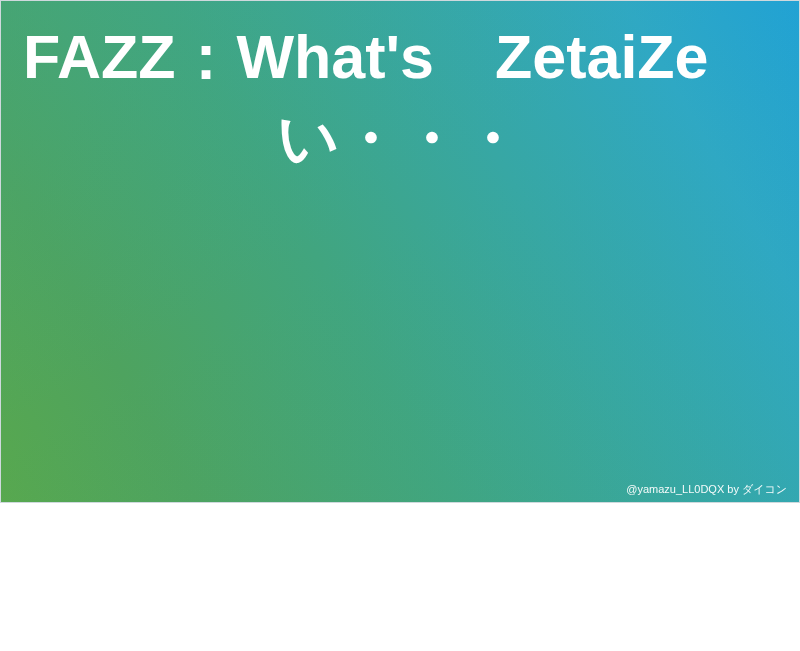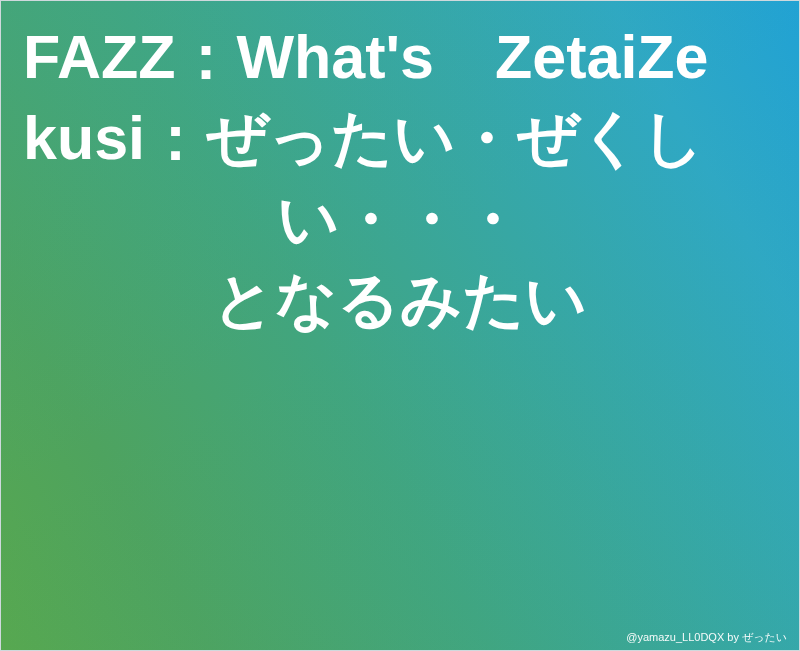--- a/index.html
+++ b/index.html
@@ -7,21 +7,21 @@
     padding: 0;
     background: #ffffff;
   }
   body {
     font-family: "Liberation Sans", "DejaVu Sans", sans-serif;
   }
 
   #card {
     position: relative;
     width: 800px;
-    height: 651px;
+    height: 503px;
     overflow: hidden;
     box-sizing: border-box;
     background-image: linear-gradient(60deg, #58a84e 0%, #4ea35f 18%, #41a57f 42%, #37a7a4 64%, #2fa8c4 84%, #21a2d4 100%);
     border: 1px solid #cfd9dd;
   }
 
   
   #bg-overlay {
     position: absolute;
     inset: 0;
@@ -77,27 +77,25 @@
 <body>
 
 <div id="card">
 
   <div id="bg-overlay"></div>
 
   <div id="text-stack">
 
     <div class="line l1">FAZZ：What's　ZetaiZe</div>
 
-    <div class="line l2">kusi：ぜったい・ぜくし</div>
 
     <div class="line l3">い・・・</div>
 
-    <div class="line l4">となるみたい</div>
 
 
     <div id="spacer"></div>
 
 
   </div>
 
-  <div id="watermark">@yamazu_LL0DQX by ぜったい</div>
+  <div id="watermark">@yamazu_LL0DQX by ダイコン</div>
 
 </div>
 
 </body></html>

